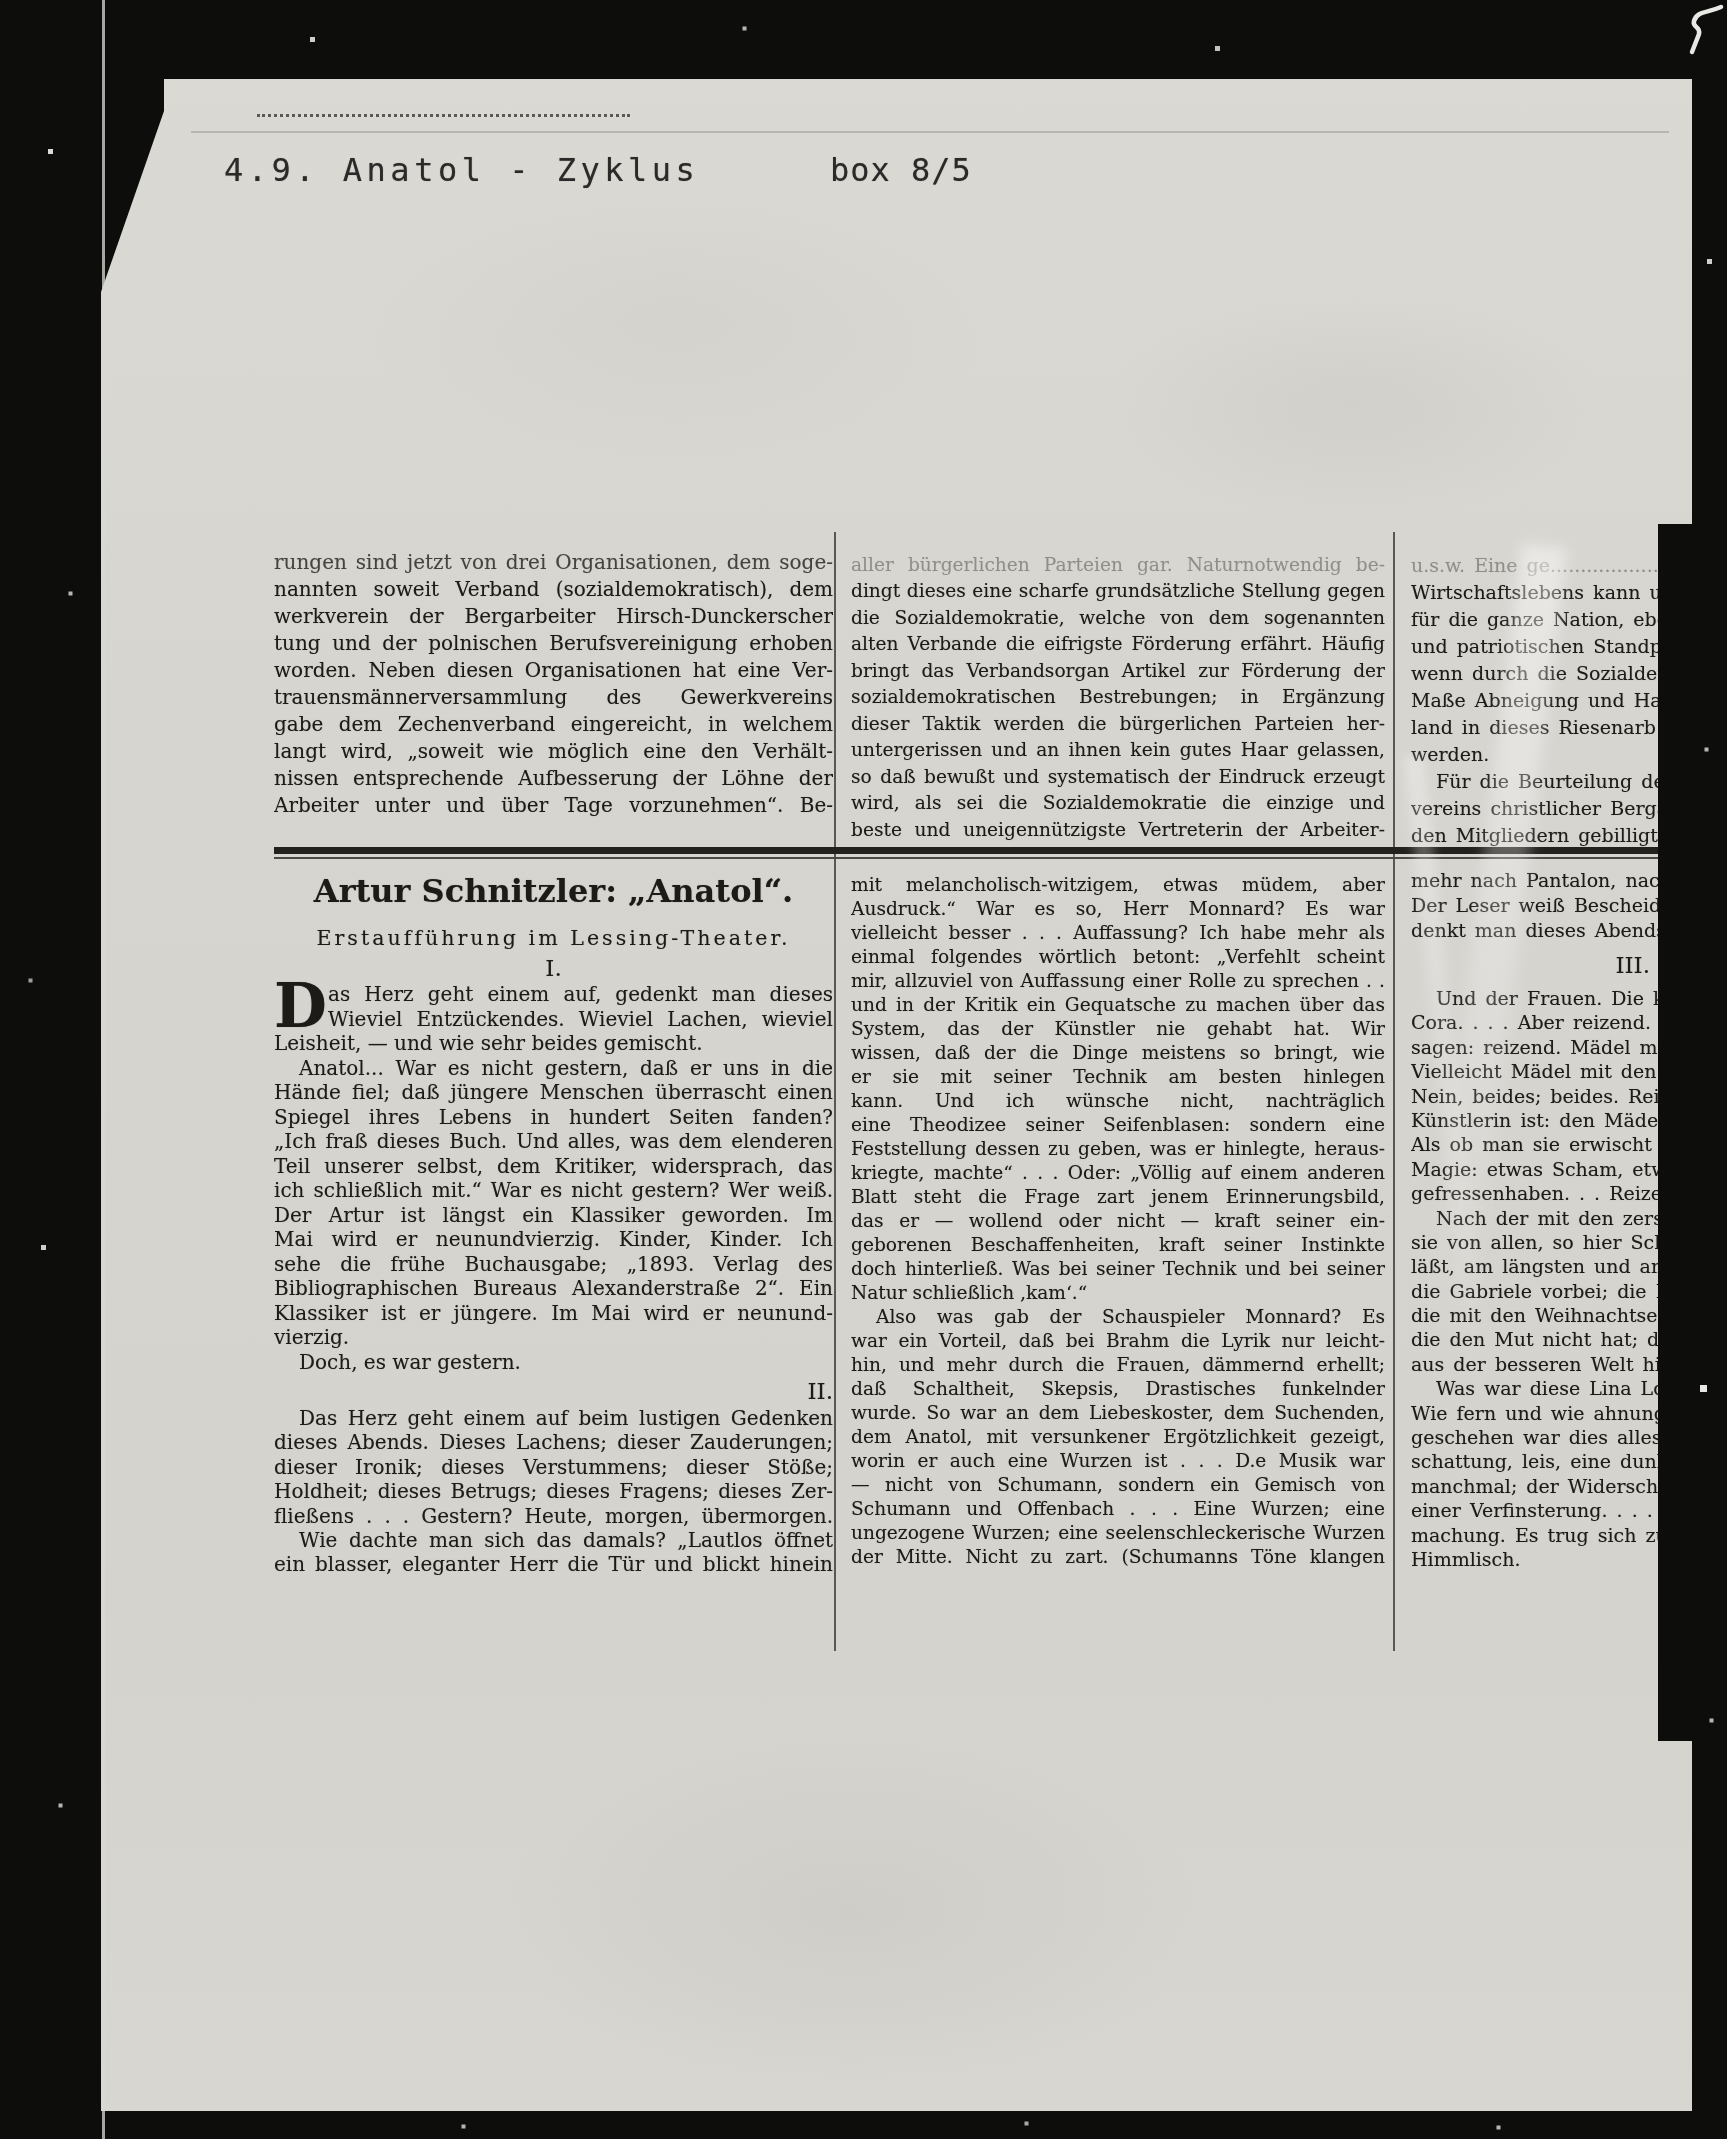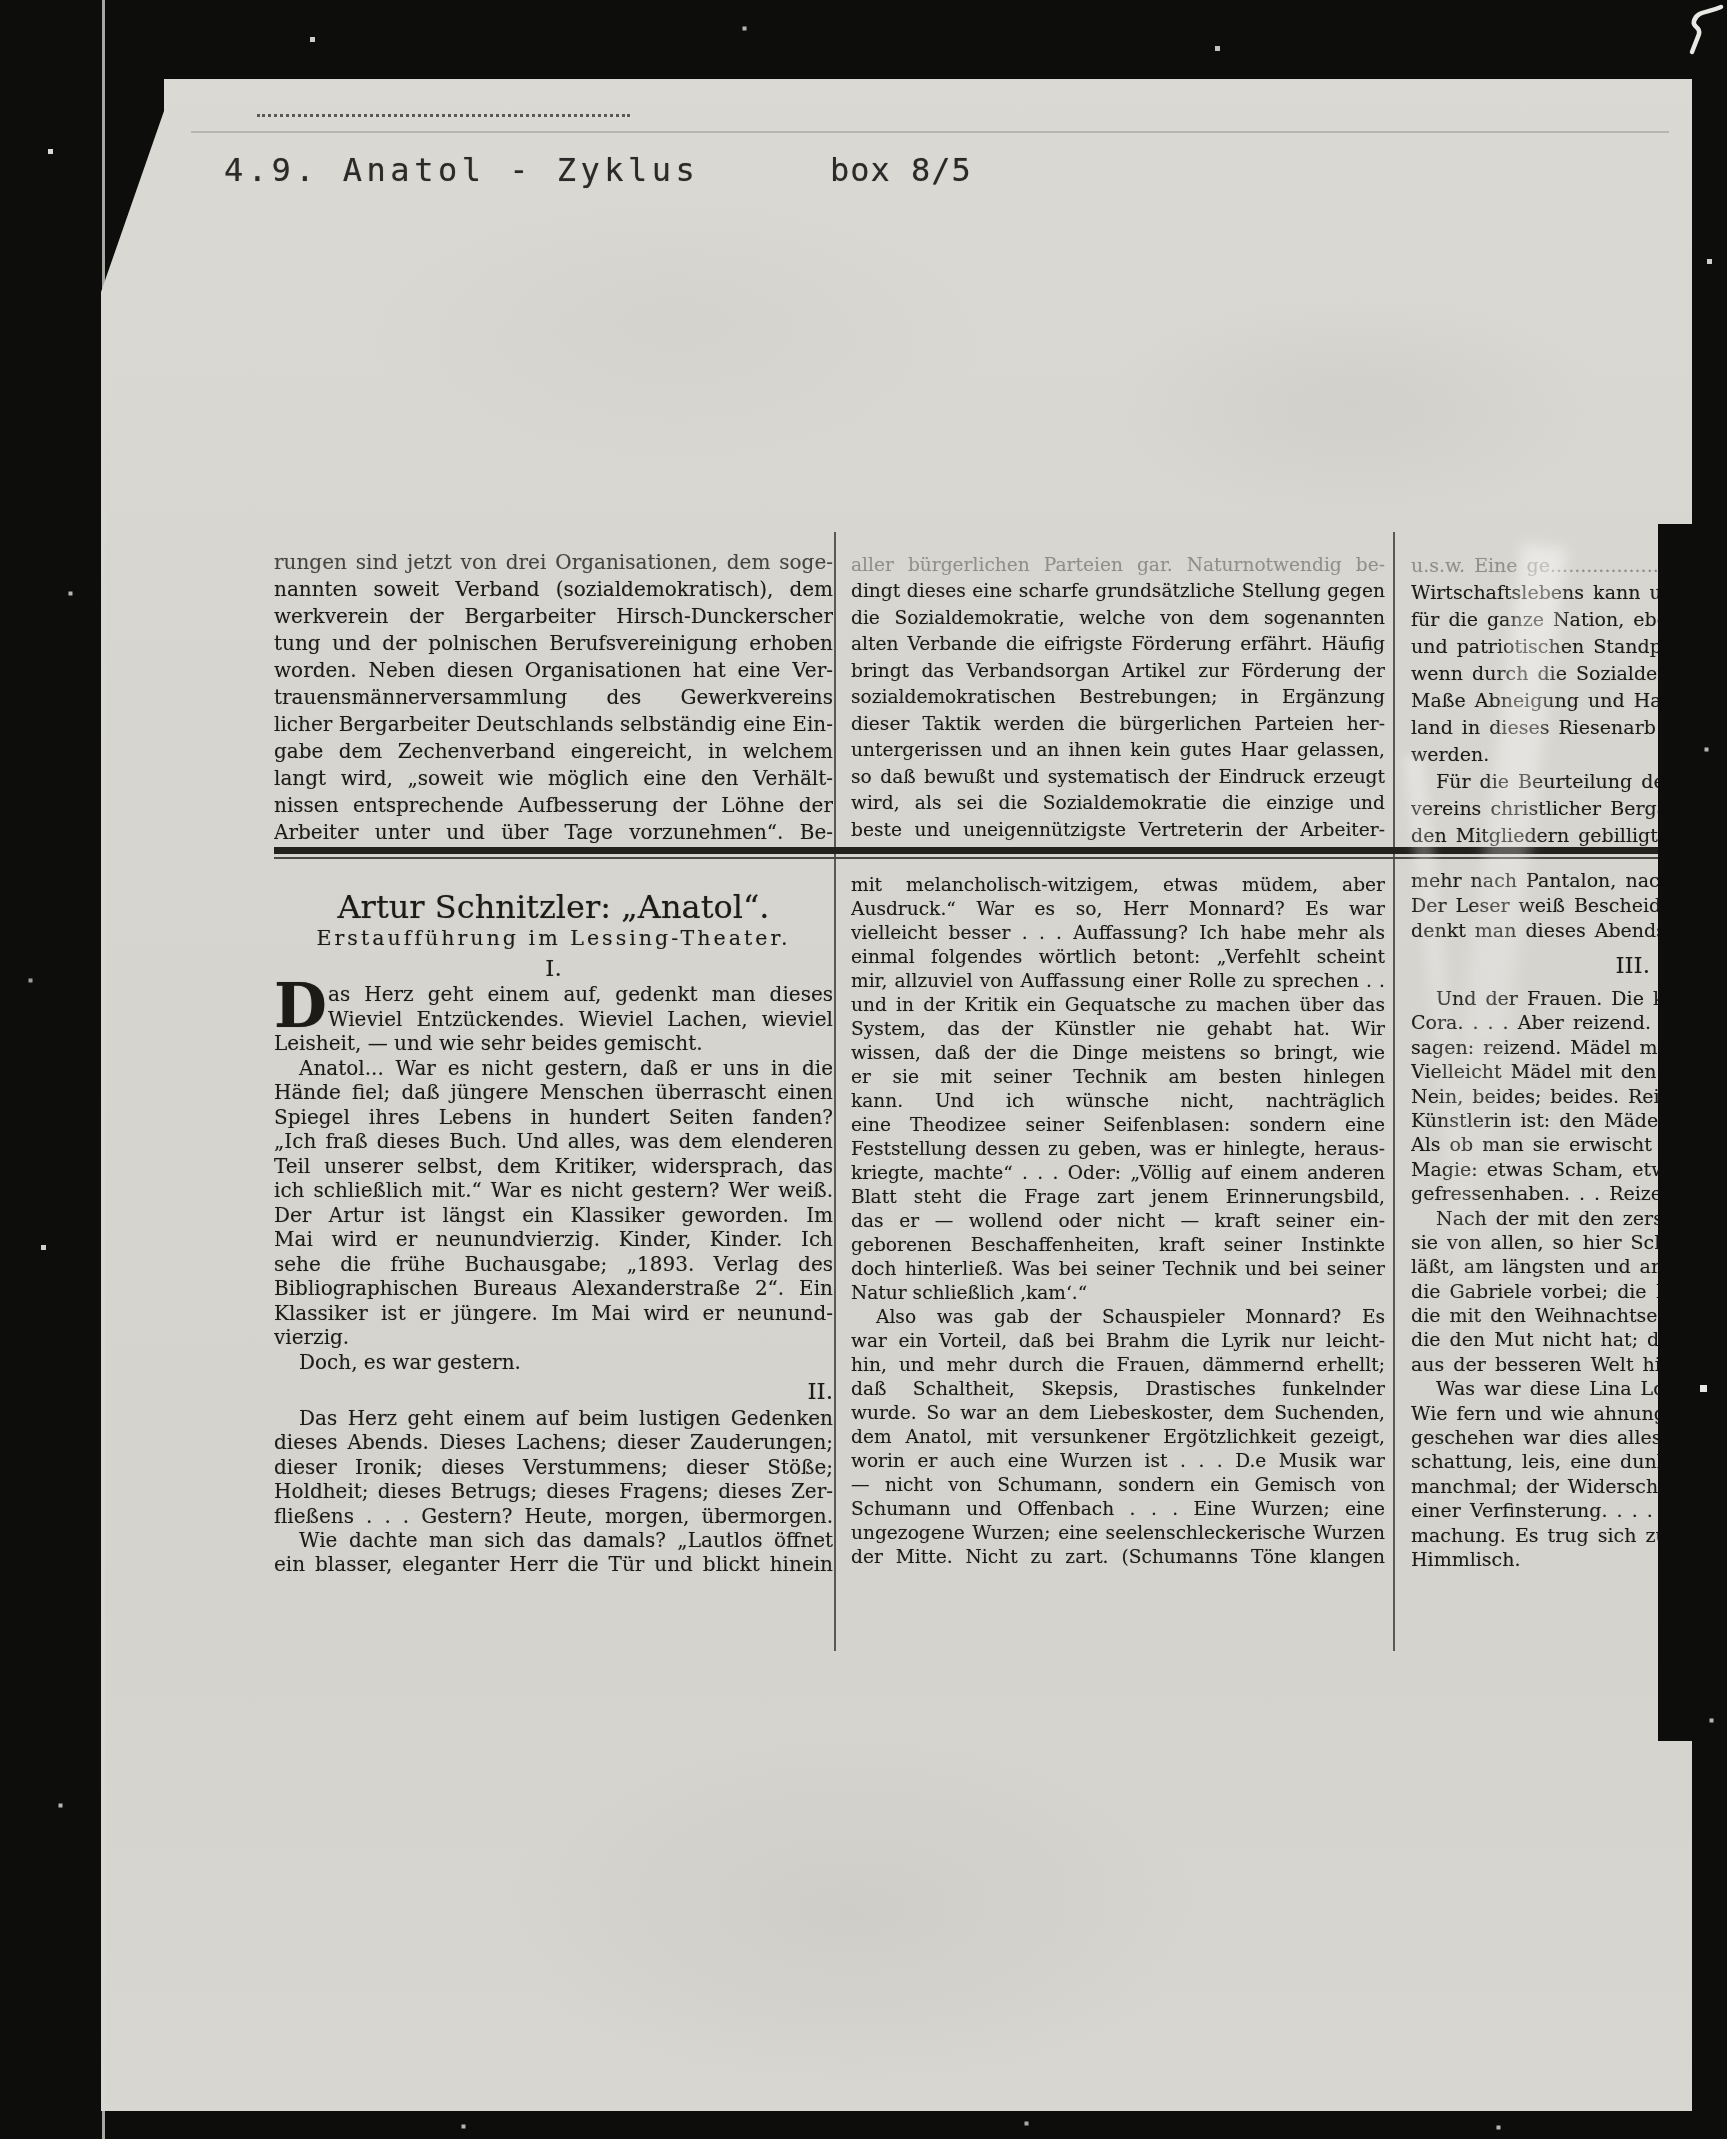--- a/index.html
+++ b/index.html
@@ -62,22 +62,22 @@
   .l-sec1 { top: 432px;  } .l-sec1 .line { height: 24.5px; }
   .l-sec2 { top: 856px; } .l-sec2 .line { height: 24.4px; }
   .m-top  { top: 3.5px;    } .m-top  .line { height: 26.5px; }
   .m-body { top: 324px;  } .m-body .line { height: 24px; }
   .r-top  { top: 3.5px;    } .r-top  .line { height: 27px; }
   .r-cont { top: 319px;  } .r-cont .line { height: 25px; }
   .r-sec3 { top: 437px;  } .r-sec3 .line { height: 24.4px; }
 
   .headline {
     position: absolute; top: 322px; left: 0; right: 0;
-    font-size: 32px; font-weight: normal; text-align: center;
-    text-shadow: 0 0 1px rgba(25,25,22,.4); margin: 16px;
+    font-size: 32px; font-weight: bold; text-align: center;
+    text-shadow: 0 0 1px rgba(25,25,22,.4); margin: 0;
   }
   .subhead {
     position: absolute; top: 376px; left: 0; right: 0;
     font-size: 20.6px; letter-spacing: 3px; text-align: center;
     text-shadow: 0 0 0.8px rgba(25,25,22,.35);
   }
   .secnum { position: absolute; left: 0; right: 0; text-align: center; font-size: 23px;
             text-shadow: 0 0 0.8px rgba(25,25,22,.35); }
   .num1 { top: 405px; }
   .num2 { top: 828px; text-align: right; }
@@ -156,21 +156,20 @@
   <div class="hrule-thin"></div>
 
   <div class="col col-left">
     <div class="blk l-top">
         <div class="line semi">rungen sind jetzt von drei Organisationen, dem soge-</div>
         <div class="line">nannten soweit Verband (sozialdemokratisch), dem Ge-</div>
         <div class="line">werkverein der Bergarbeiter Hirsch-Dunckerscher Rich-</div>
         <div class="line">tung und der polnischen Berufsvereinigung erhoben</div>
         <div class="line">worden.  Neben diesen Organisationen hat eine Ver-</div>
         <div class="line">trauensmännerversammlung des Gewerkvereins christ-</div>
-        <div class="line">licher Bergarbeiter Deutschlands selbständig eine Ein-</div>
         <div class="line">gabe dem Zechenverband eingereicht, in welchem ver-</div>
         <div class="line">langt wird, „soweit wie möglich eine den Verhält-</div>
         <div class="line">nissen entsprechende Aufbesserung der Löhne der</div>
         <div class="line">Arbeiter unter und über Tage vorzunehmen“.  Be-</div>
       </div>
     <h1 class="headline">Artur Schnitzler: „Anatol“.</h1>
     <div class="subhead">Erstaufführung im Lessing-Theater.</div>
     <div class="secnum num1">I.</div>
     <div class="dropcap">D</div>
     <div class="blk l-sec1">

